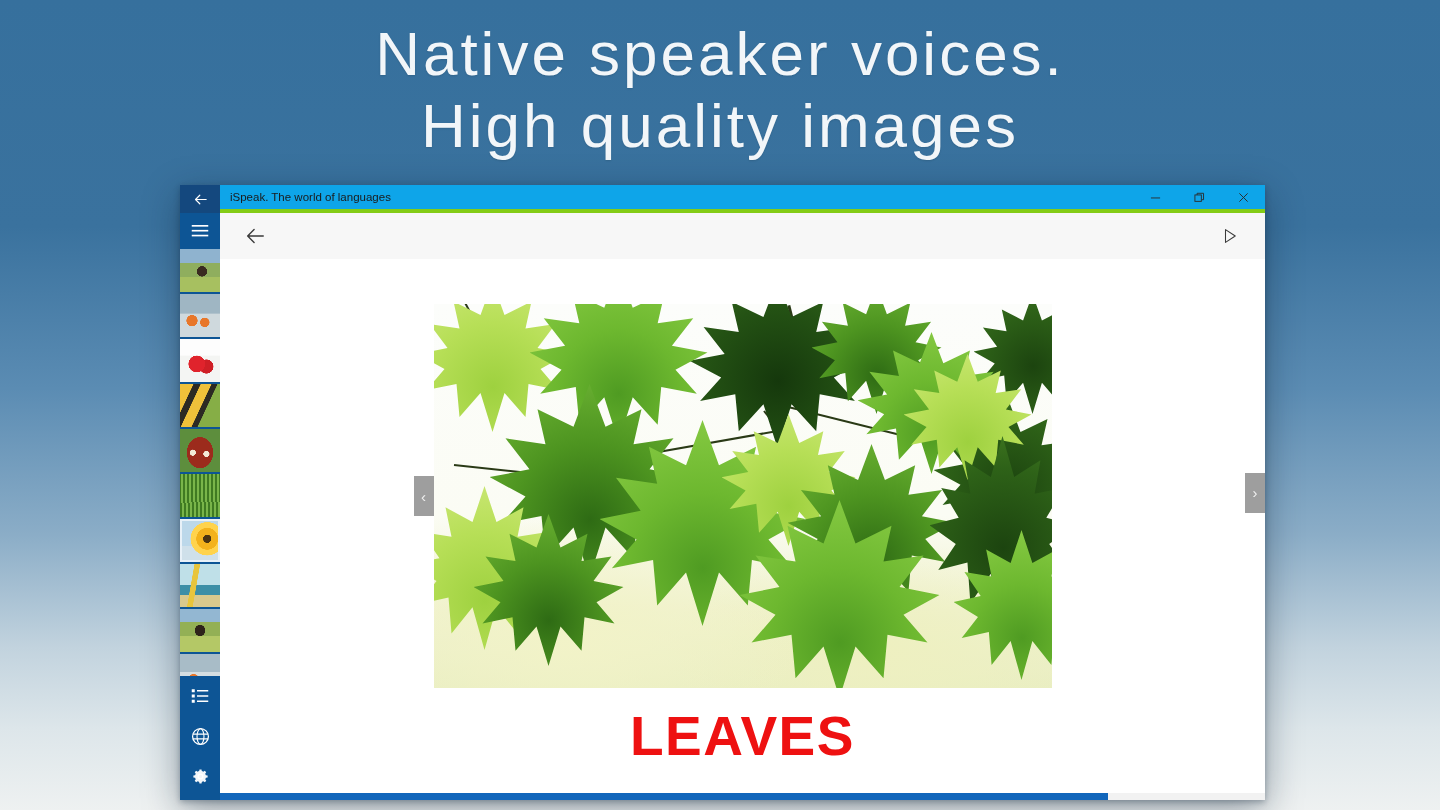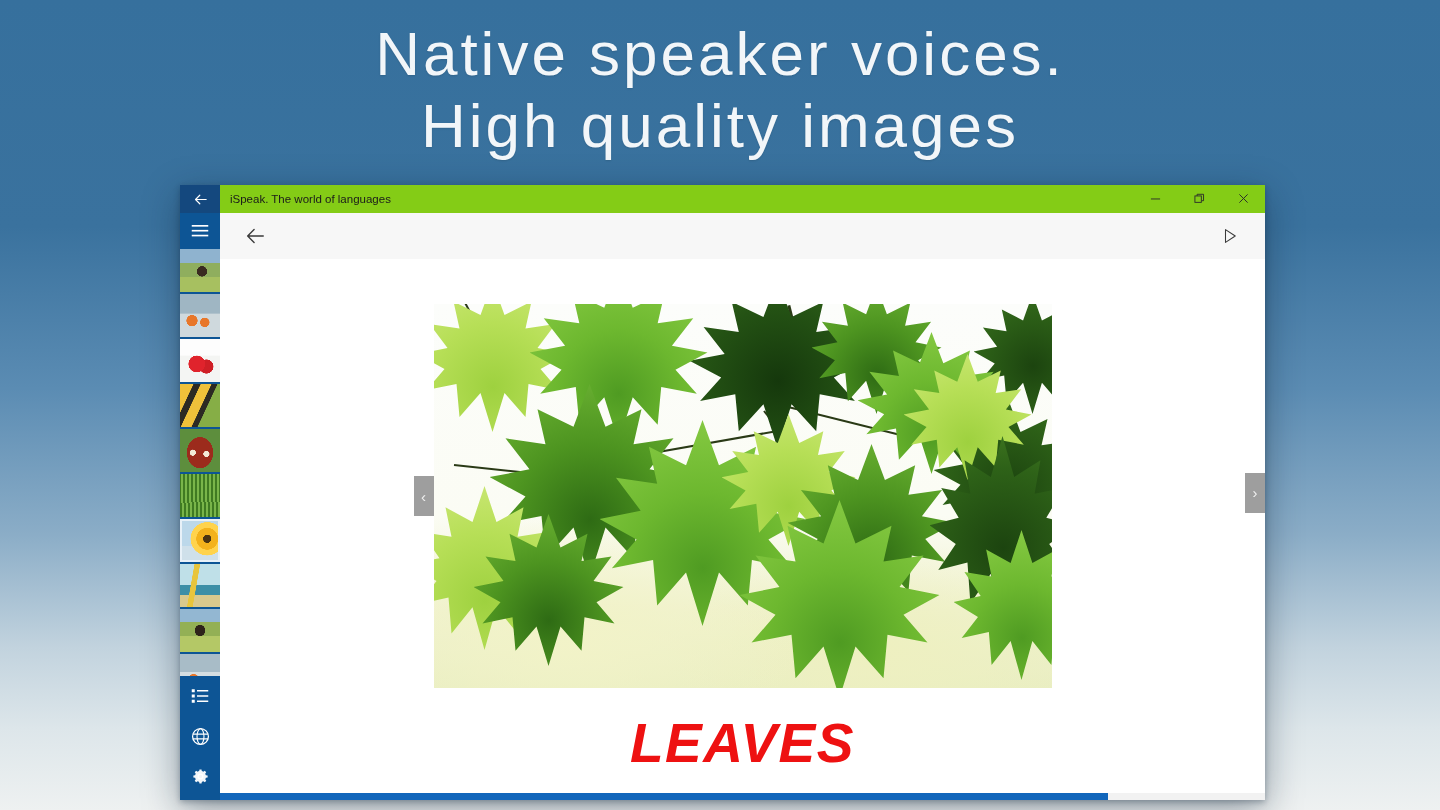--- a/index.html
+++ b/index.html
@@ -85,21 +85,21 @@
       radial-gradient(ellipse at 50% 50%,#2e231a 0 18%,transparent 19%),
       linear-gradient(to bottom,#93b7d2 0 30%,#93b055 31% 62%,#b4c866 63% 100%);}
   .t-fish2{background:
       radial-gradient(circle at 34% 60%,#e8772a 0 15%,transparent 16%),
       radial-gradient(circle at 66% 64%,#e8772a 0 13%,transparent 14%),
       linear-gradient(to bottom,#a8bcc7 0 42%,#d6dee1 43% 100%);}
 
   
   .winbody{ flex:1 1 auto; display:flex; flex-direction:column; min-width:0; position:relative;}
   .titlebar{
-    height:28px; background:#84cc16; border-bottom:1px solid #84cc16;
+    height:28px; background:#0ea5e9; border-bottom:4px solid #84cc16;
     display:flex; align-items:center; flex:0 0 28px;
   }
   .titlebar .title{
     font-size:11.5px; color:#1b1b1b; padding-left:10px; flex:1 1 auto;
     white-space:nowrap; overflow:hidden;
   }
   .wctl{ width:44px; height:28px; display:flex; align-items:center; justify-content:center;
          color:#2b2b2b; font-size:11px; flex:0 0 44px; }
 
   .apptoolbar{
@@ -132,22 +132,22 @@
                       20% 44%,8% 28%,28% 31%,24% 13%,42% 22%);
   }
   .lg1 i{ background:radial-gradient(circle at 50% 72%,#4f9b22 0%,#6db82f 42%,#8fd04a 100%); }
   .lg2 i{ background:radial-gradient(circle at 50% 70%,#2e6b14 0%,#4d9420 45%,#74bb38 100%); }
   .lg3 i{ background:radial-gradient(circle at 50% 70%,#9ed13f 0%,#b7df57 50%,#cfe97c 100%); }
   .ld1 i{ background:radial-gradient(circle at 50% 60%,#15380c 0%,#245214 55%,#39701d 100%); }
   .ld2 i{ background:radial-gradient(circle at 50% 60%,#1c440f 0%,#2e6218 60%,#447d22 100%); }
   .branch{ position:absolute; background:#2a3a16; transform-origin:left center; }
 
   .word{
-    margin-top:28px; color:#ee1111; font-size:55px; font-weight:bold;
-    letter-spacing:1.5px; line-height:1;font-style:italic;
+    margin-top:21px; color:#ee1111; font-size:55px; font-weight:bold;
+    letter-spacing:1.5px; line-height:1;
   }
 
   .navchev{
     position:absolute; top:50%; transform:translateY(-50%);
     width:20px; height:40px; background:rgba(120,120,120,.72);
     display:flex; align-items:center; justify-content:center;
     color:#f0f0f0; font-size:15px; z-index:6;
   }
   .navchev.left{ left:-20px; }
   .navchev.right{ right:0; }

